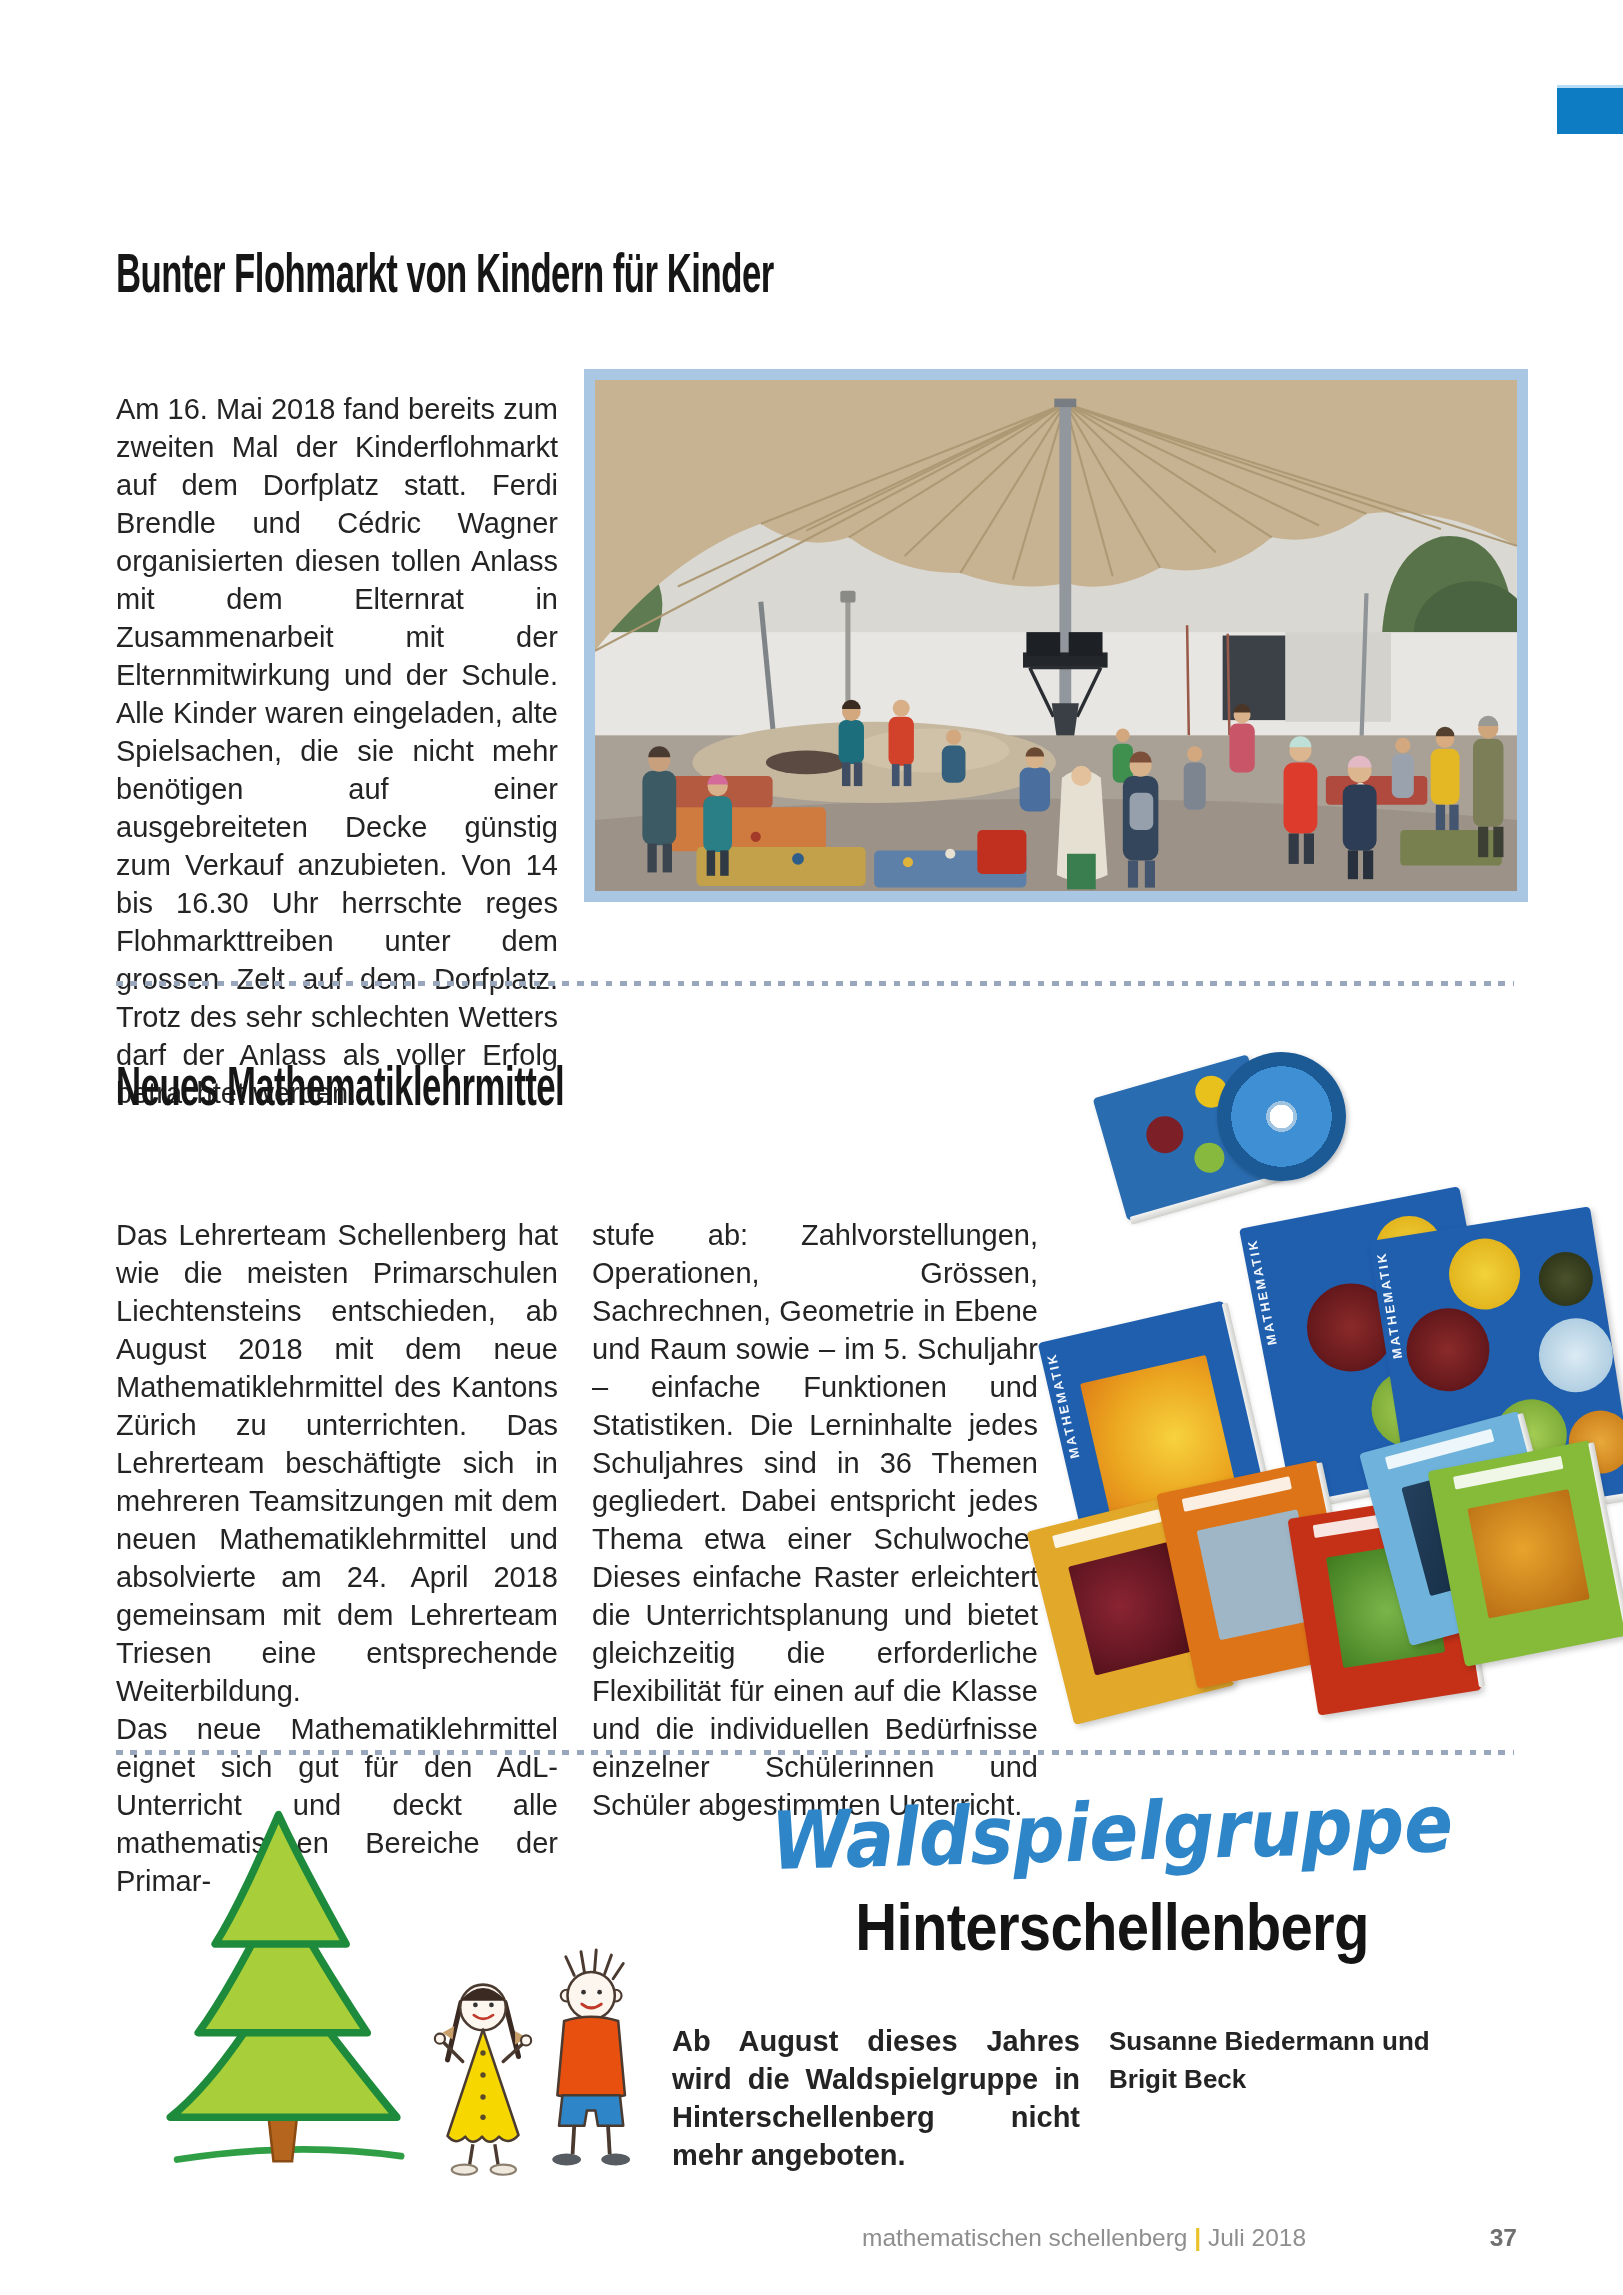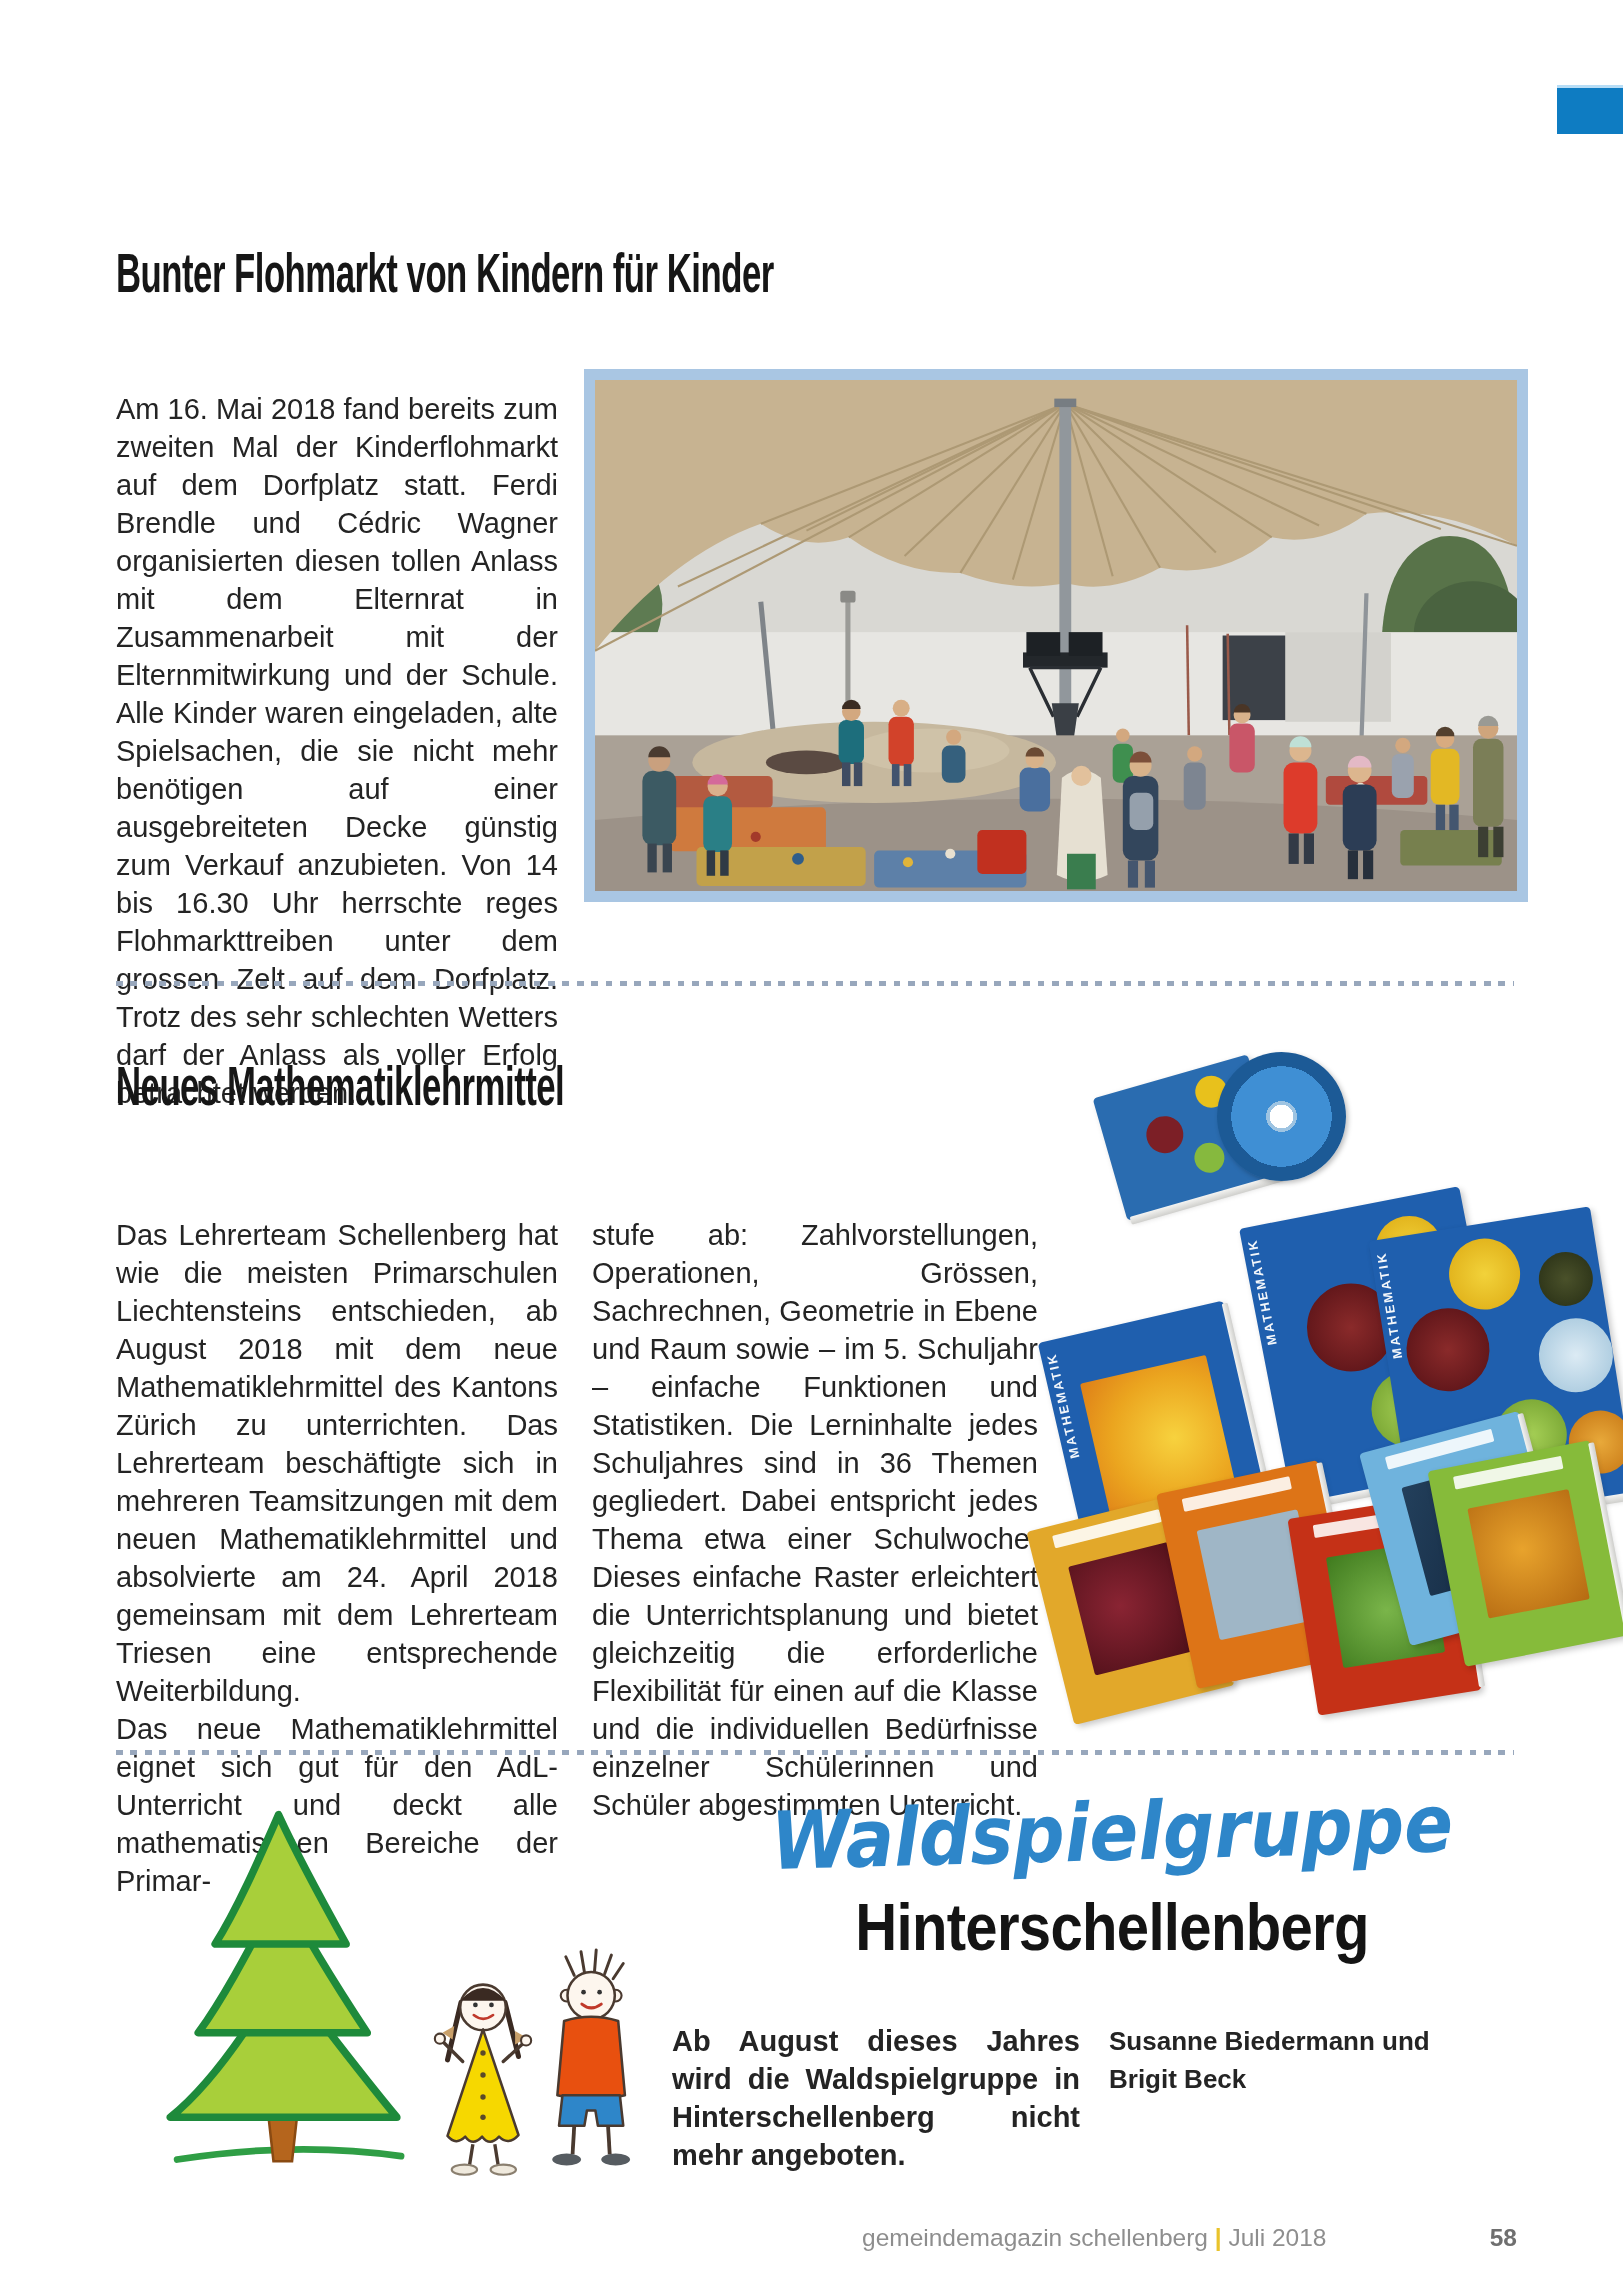--- a/index.html
+++ b/index.html
@@ -350,18 +350,18 @@
   </div>
 
   <div id="wsg-script">Waldspielgruppe</div>
   <div id="wsg-bold">Hinterschellenberg</div>
   <div class="body-text" id="wsg-left">Ab August dieses Jahres wird die Waldspielgruppe in Hinterschellenberg nicht mehr angeboten.</div>
   <div class="body-text" id="wsg-right">
     <p class="byline">Susanne Biedermann und Brigit Beck</p>
   </div>
 
   <div id="footer">
-    <span>gemeindemagazin schellenberg</span><span class="sep">|</span><span>Juli 2018</span>
-  </div>
-  <div id="pagenum">58</div>
+    <span>mathematischen schellenberg</span><span class="sep">|</span><span>Juli 2018</span>
+  </div>
+  <div id="pagenum">37</div>
 
 </div>
 
 
 </body></html>

